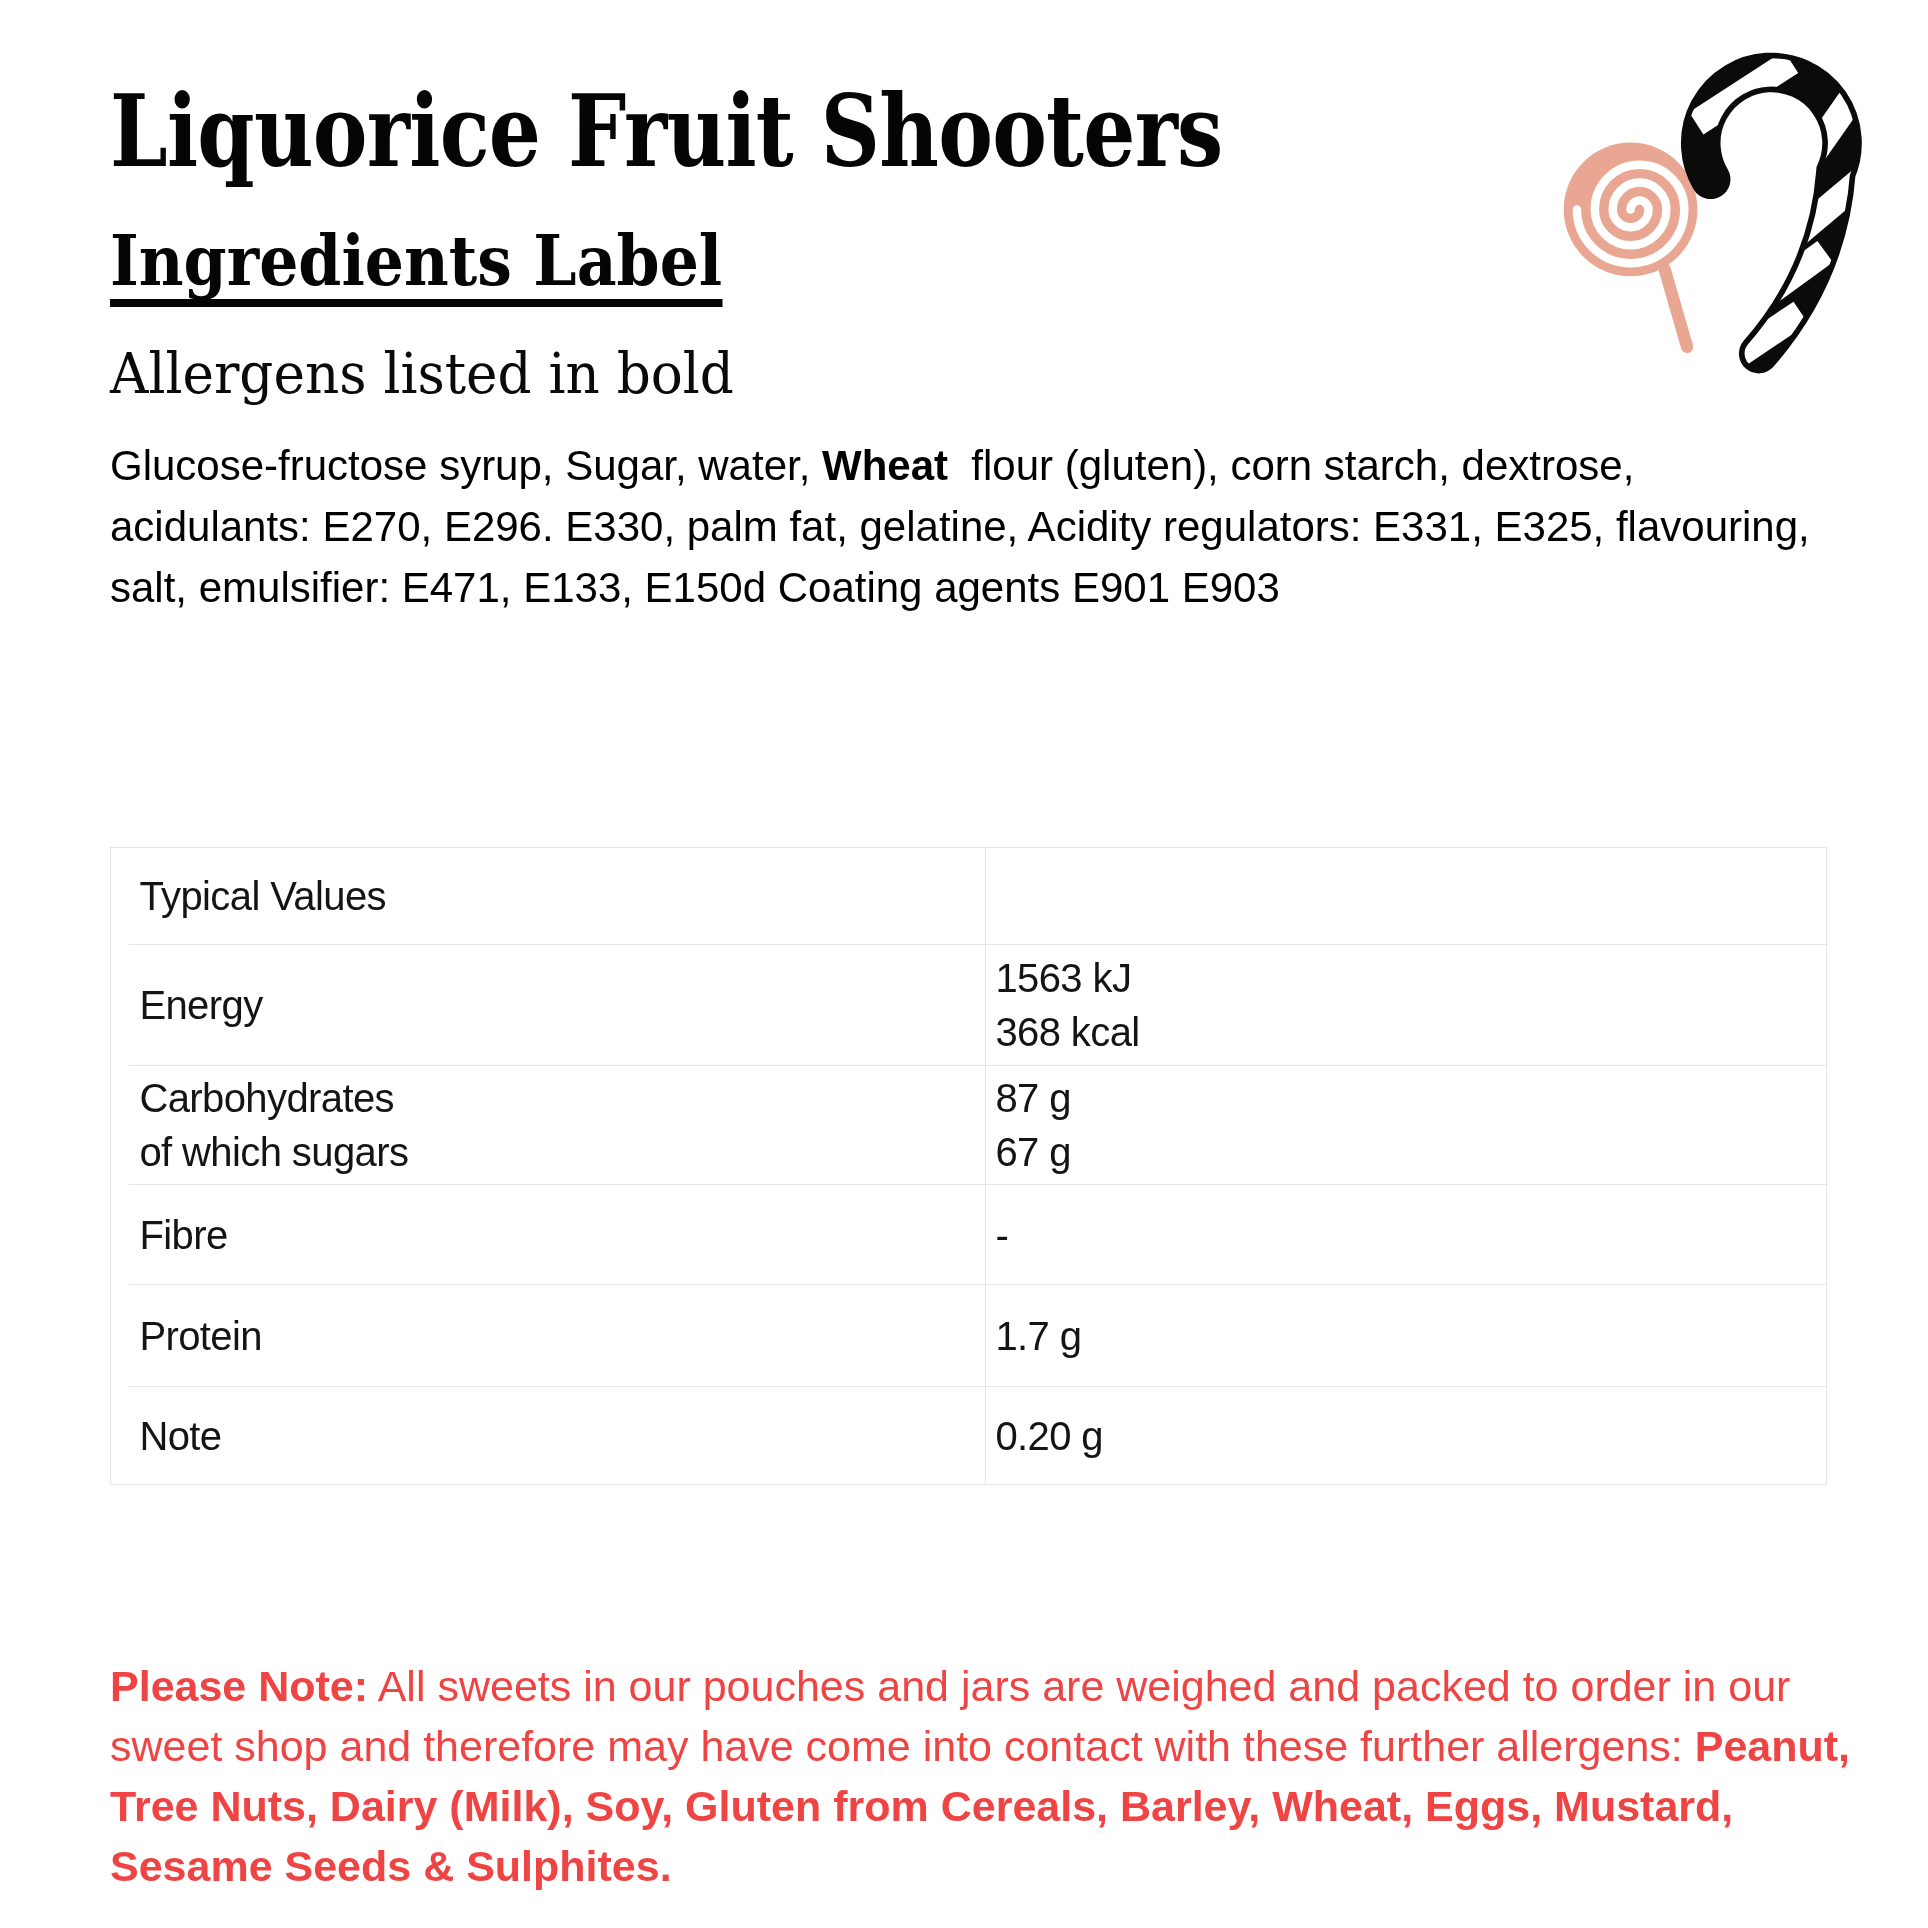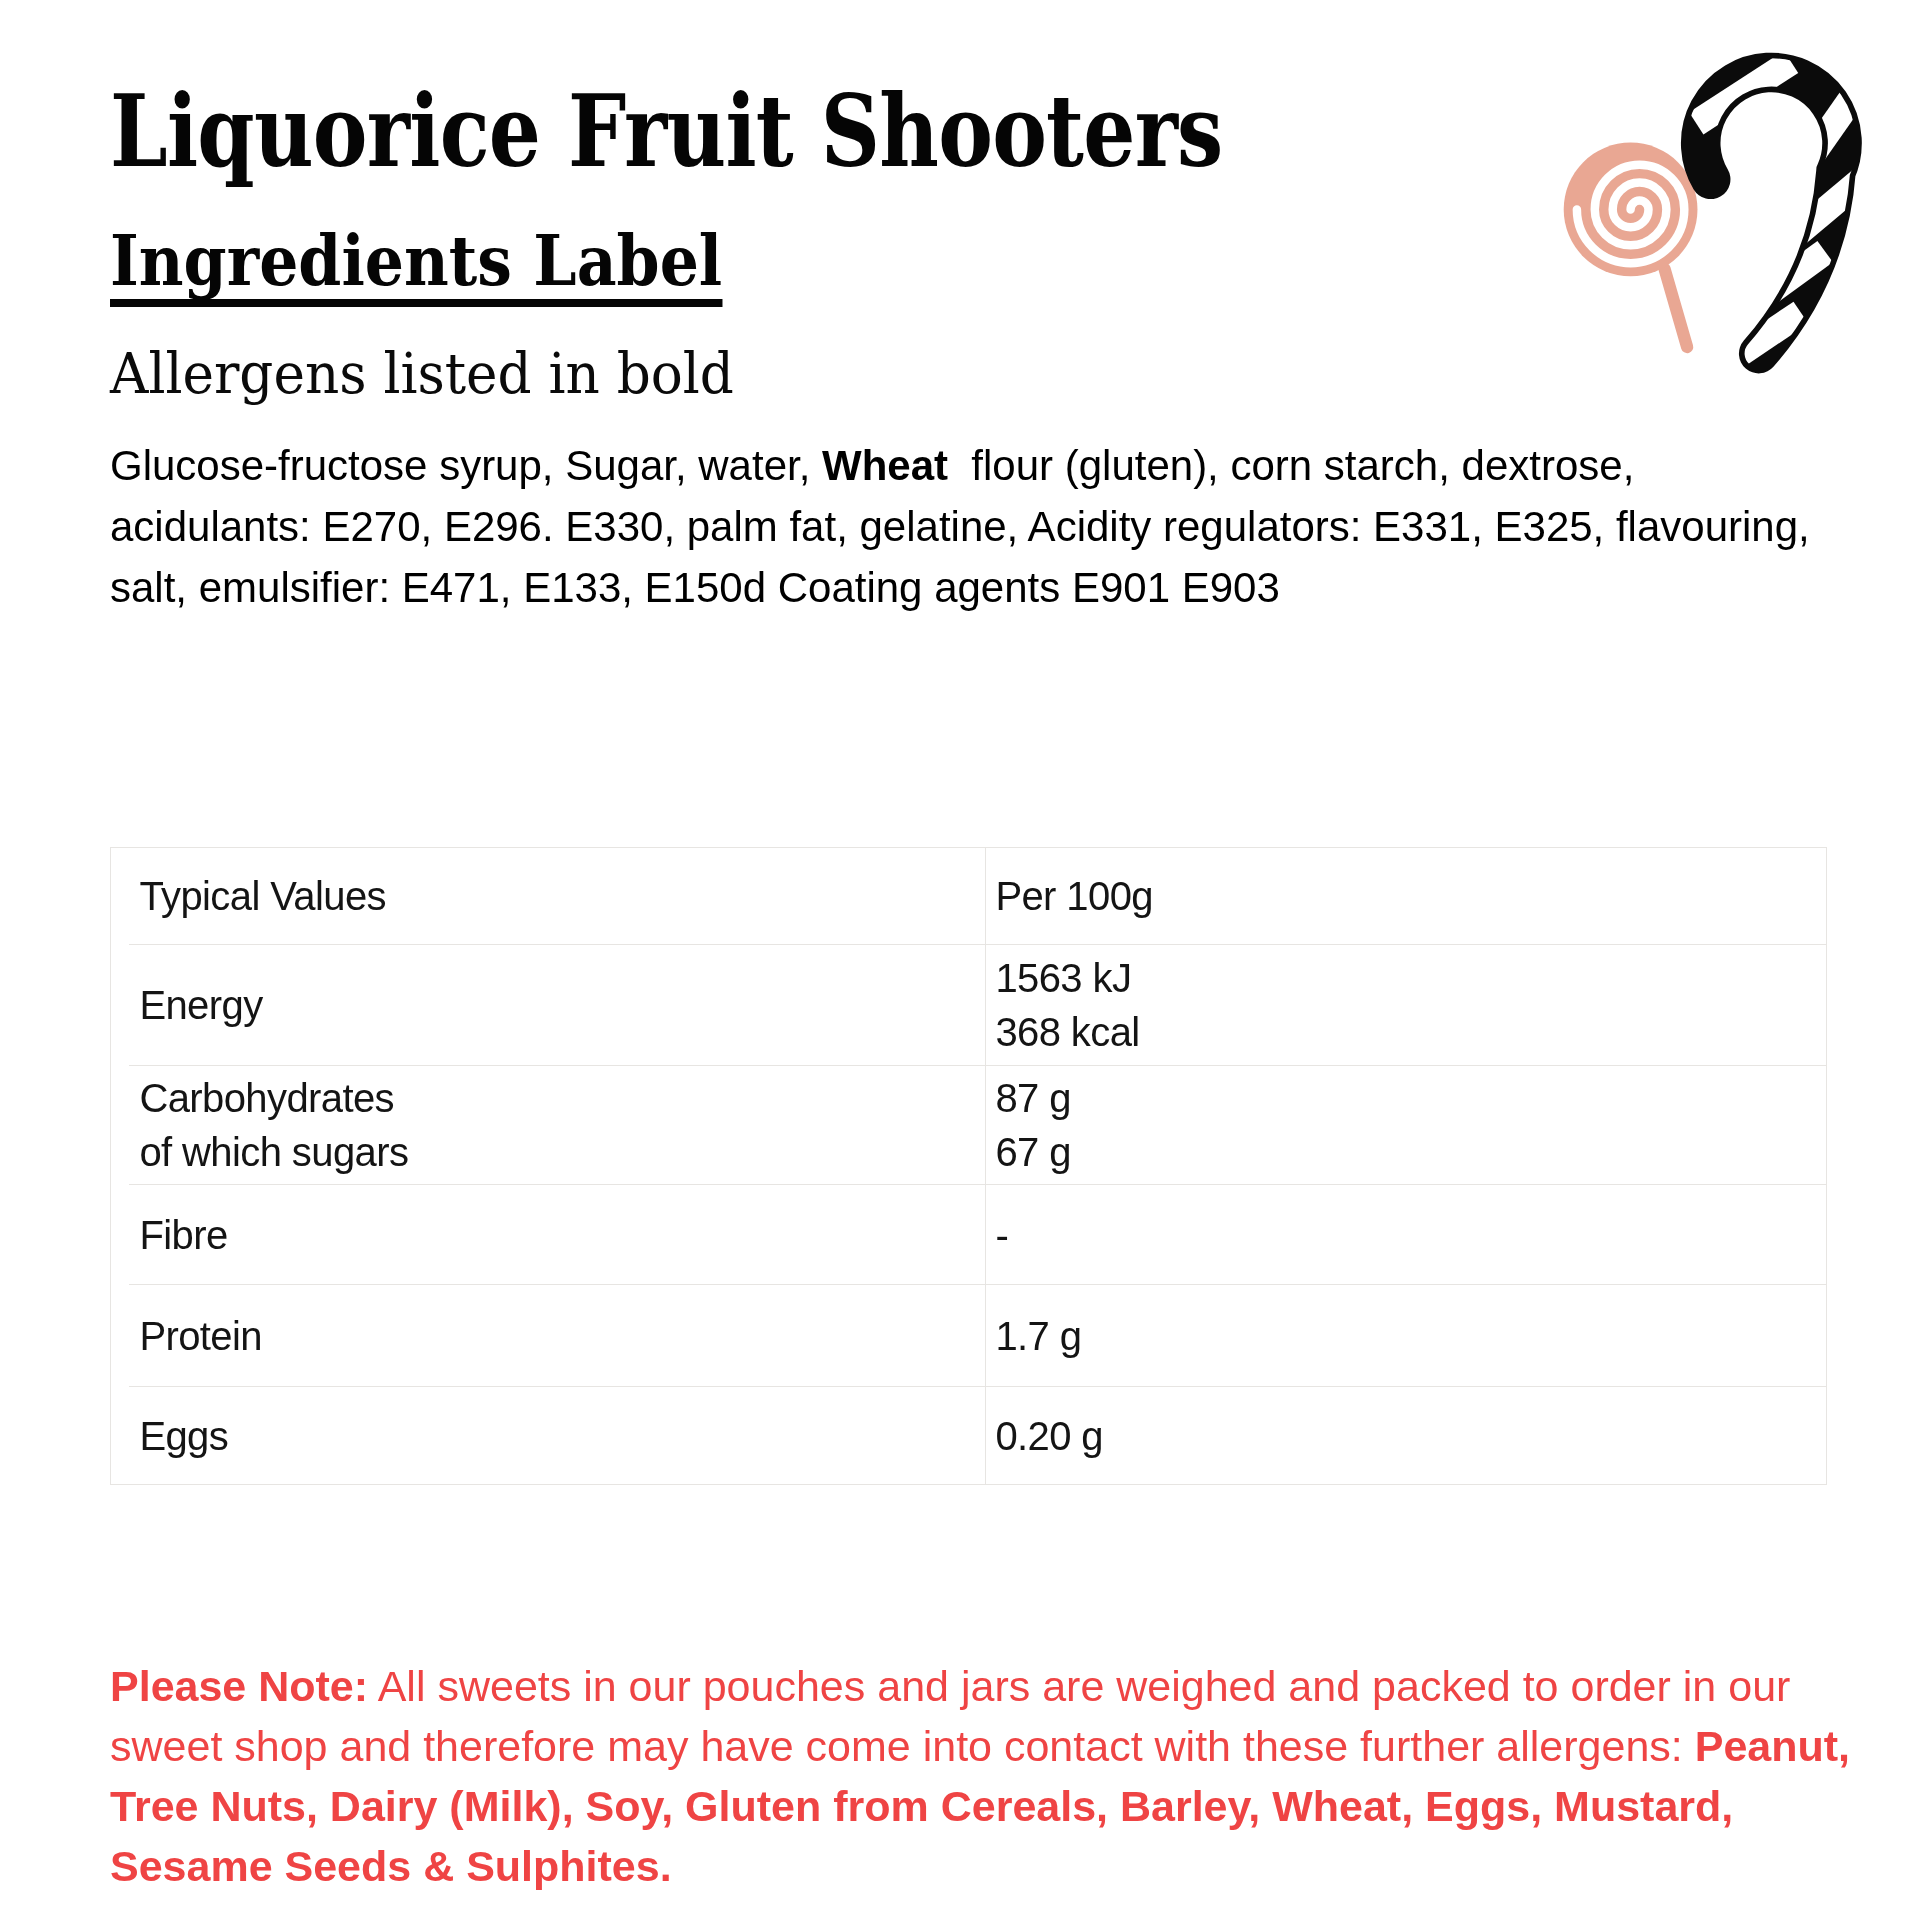--- a/index.html
+++ b/index.html
@@ -144,23 +144,20 @@
       </g>
     </g>
   </svg>
 
   <div class="abs ntable">
 
     <div class="nrow r0">
       <div class="ncell label">
         <div>Typical Values</div>
       </div>
-      <div class="ncell value">
-        <div>Per 100g</div>
-      </div>
     </div>
 
     <div class="nrow r1">
       <div class="ncell label">
         <div>Energy</div>
       </div>
       <div class="ncell value">
         <div>1563 kJ</div>
         <div>368 kcal</div>
       </div>
@@ -191,21 +188,21 @@
       <div class="ncell label">
         <div>Protein</div>
       </div>
       <div class="ncell value">
         <div>1.7 g</div>
       </div>
     </div>
 
     <div class="nrow r6">
       <div class="ncell label">
-        <div>Eggs</div>
+        <div>Note</div>
       </div>
       <div class="ncell value">
         <div>0.20 g</div>
       </div>
     </div>
 
   </div>
 
   <div class="abs note"><b>Please Note:</b><span> All sweets in our pouches and jars are weighed and packed to order in our sweet shop and therefore may have come into contact with these further allergens: </span><b>Peanut, Tree Nuts, Dairy (Milk), Soy, Gluten from Cereals, Barley, Wheat, Eggs, Mustard, Sesame Seeds &amp; Sulphites.</b></div>
 

